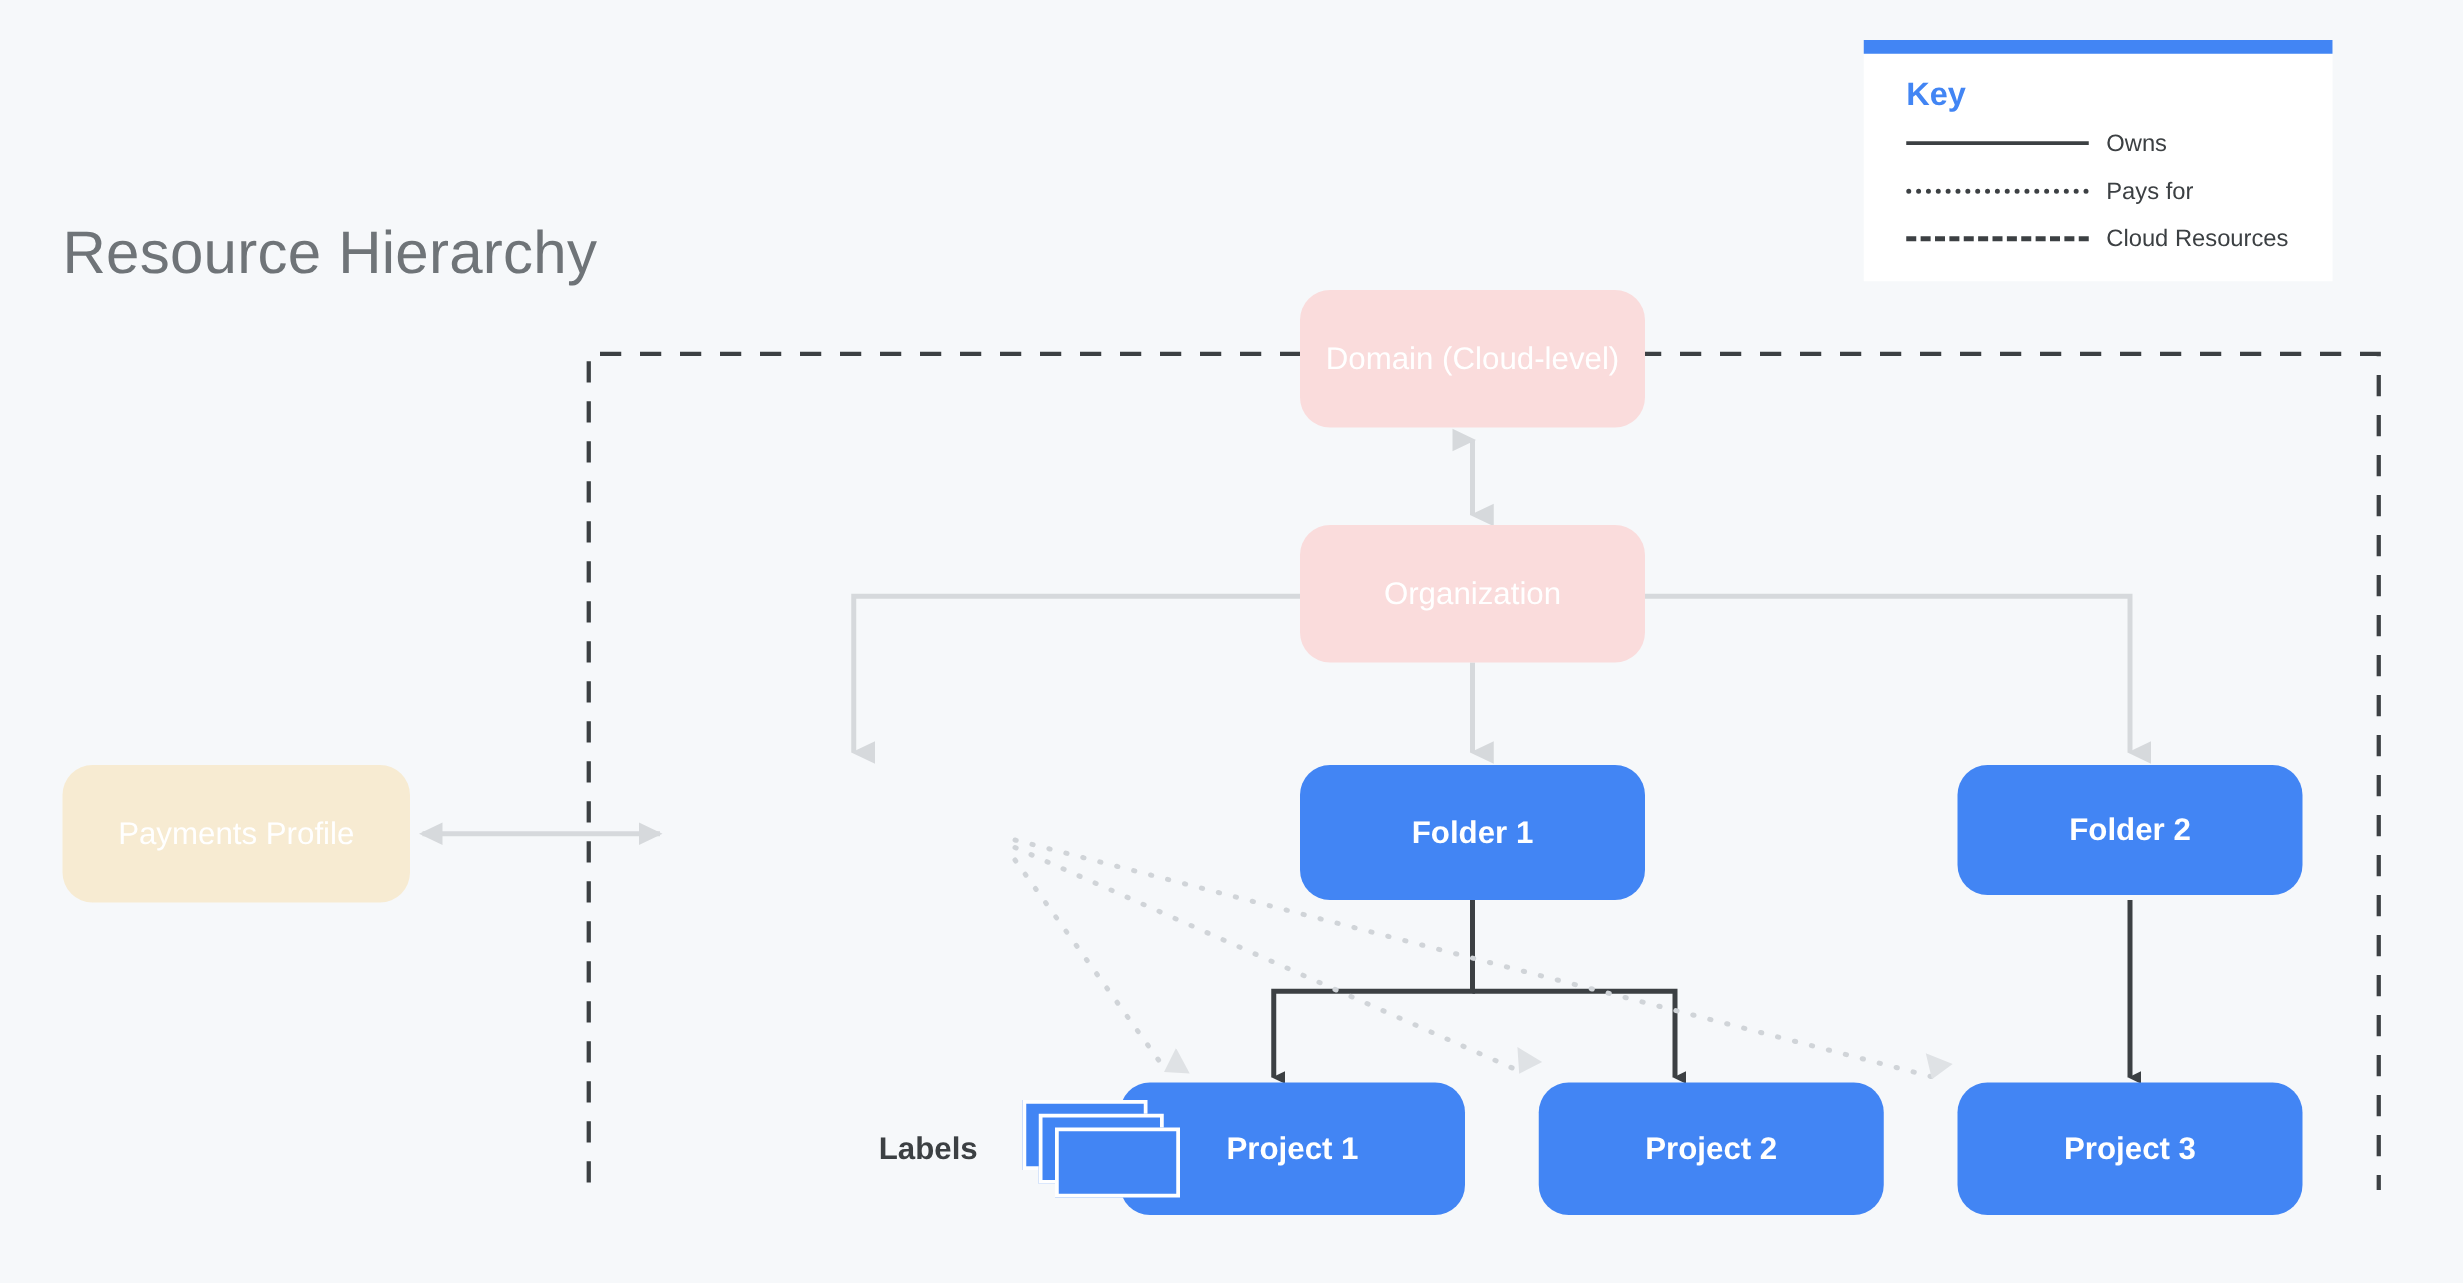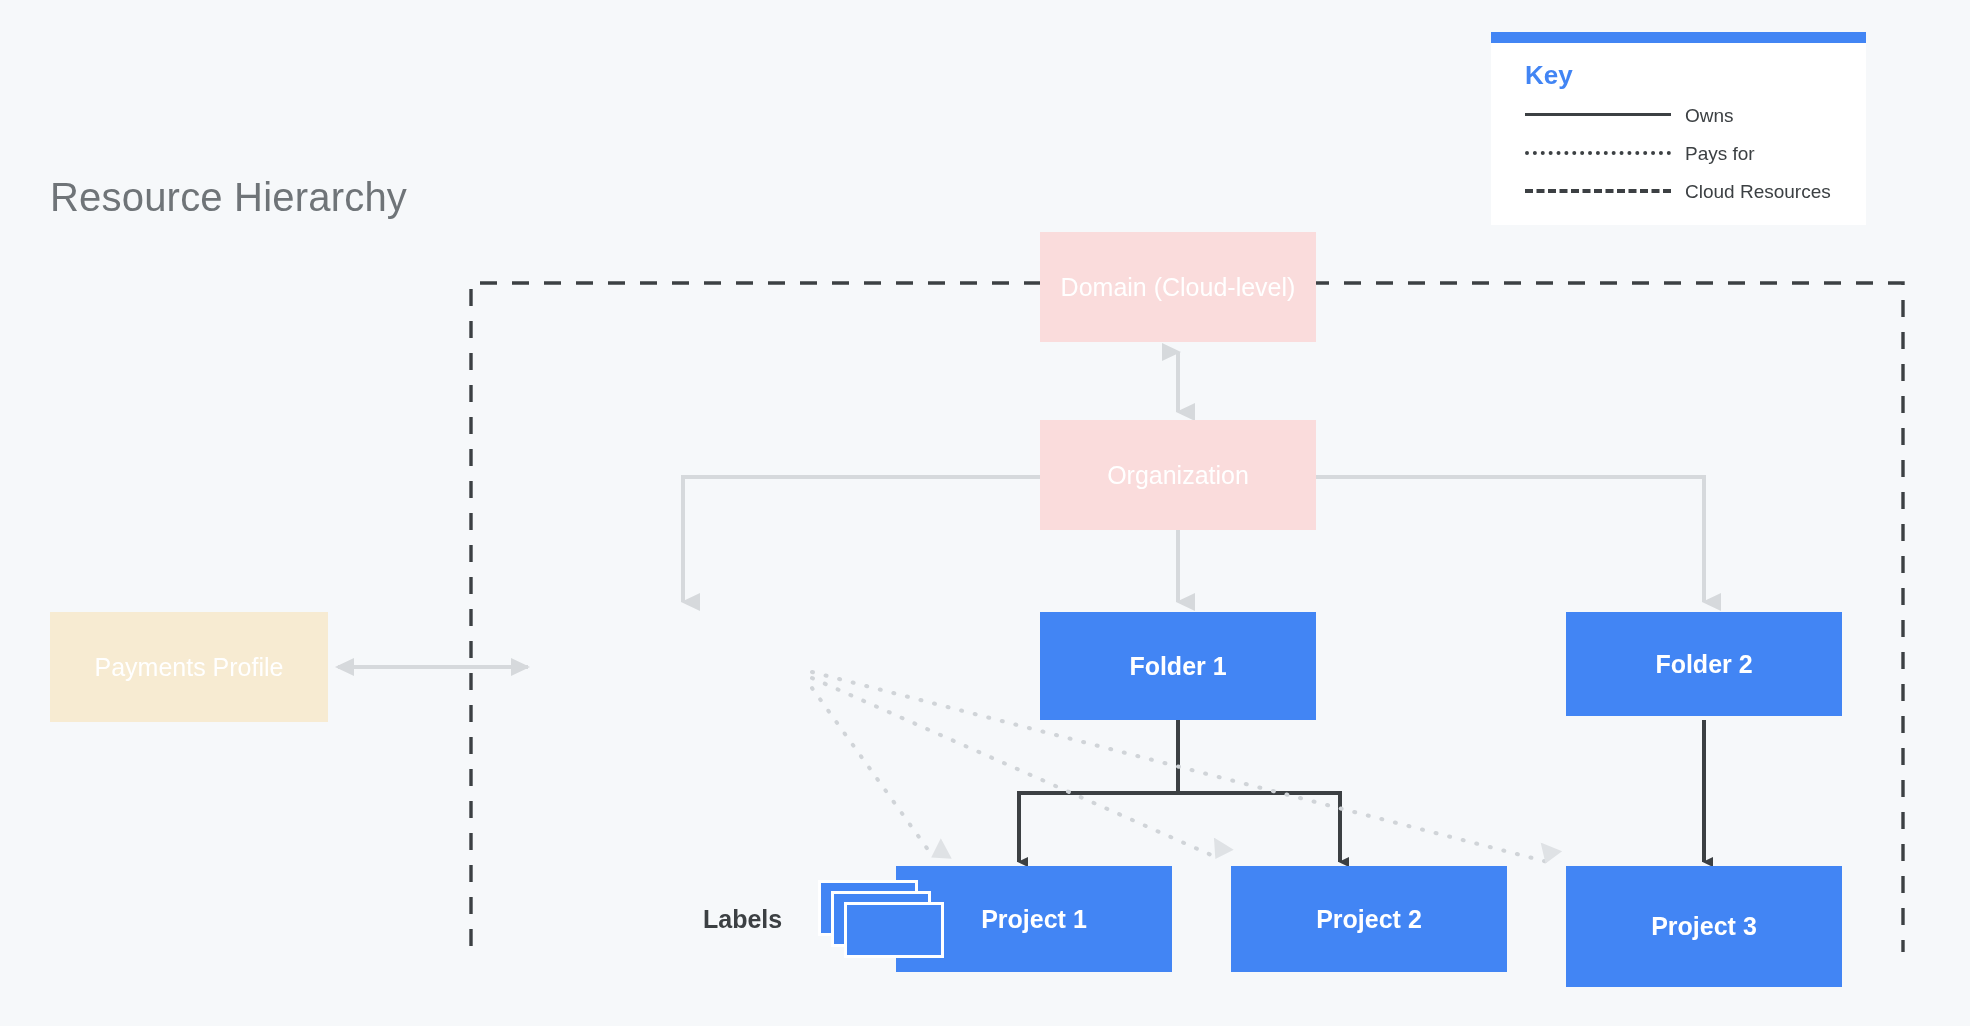--- a/index.html
+++ b/index.html
@@ -30,36 +30,37 @@
     width: 1970px;
     height: 1026px;
     pointer-events: none;
   }
 
   
   .page-title {
     position: absolute;
     left: 50px;
     top: 175px;
-    font-size: 40px;
+    font-size: 48px;
     font-weight: 400;
     color: #6f7478;
     letter-spacing: 0.2px;
     white-space: nowrap;
   }
 
   
   .node {
     position: absolute;
     display: flex;
     align-items: center;
     justify-content: center;
     box-sizing: border-box;
     text-align: center;
     line-height: 1.15;
+    border-radius: 24px;
   }
   .node-label {
     display: block;
     width: 100%;
     padding: 0 10px;
     box-sizing: border-box;
   }
   .node.pale {
     color: #ffffff;
     font-size: 25px;
@@ -226,21 +227,21 @@
   </div>
 
   <div class="node solid" style="left:896px; top:866px; width:276px; height:106px; background:#4285f4;">
     <span class="node-label">Project 1</span>
   </div>
 
   <div class="node solid" style="left:1231px; top:866px; width:276px; height:106px; background:#4285f4;">
     <span class="node-label">Project 2</span>
   </div>
 
-  <div class="node solid" style="left:1566px; top:866px; width:276px; height:121px; background:#4285f4;">
+  <div class="node solid" style="left:1566px; top:866px; width:276px; height:106px; background:#4285f4;">
     <span class="node-label">Project 3</span>
   </div>
 
   <div class="labels-text" style="left:703px; top:905px;">Labels</div>
   <div class="labels-stack" style="left:818px; top:880px;">
     <div class="card c1"></div>
     <div class="card c2"></div>
     <div class="card c3"></div>
   </div>
 

